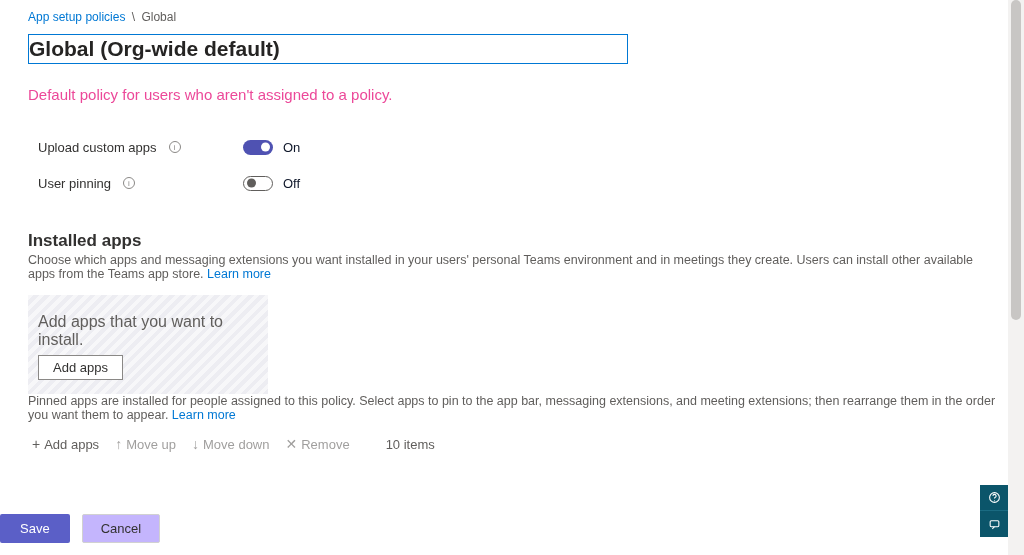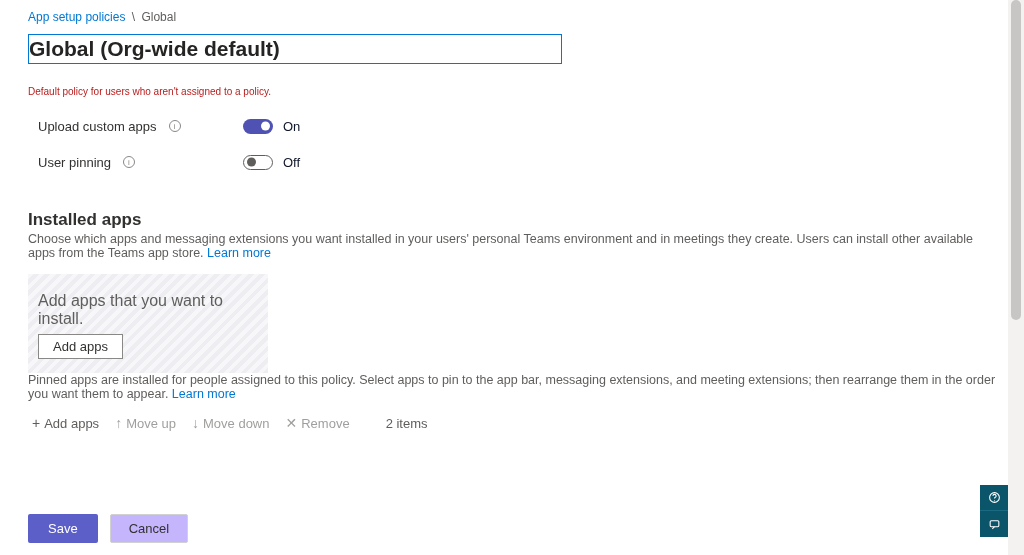--- a/index.html
+++ b/index.html
@@ -21,33 +21,33 @@
   }
   .breadcrumb {
     font-size: 12px;
     color: #605e5c;
     margin-bottom: 10px;
   }
   .breadcrumb a { color: #0078d4; text-decoration: none; }
   .breadcrumb .sep { margin: 0 3px; color: #605e5c; }
   .title-wrap {
     border: 1px solid #0078d4;
-    width: 534px;
+    width: 600px;
     padding: 2px 6px 2px 0;
     margin-bottom: 22px;
   }
   .title {
     font-size: 21px;
     font-weight: 600;
     color: #252423;
   }
   .desc {
-    font-size: 10px;
-    color: #b91c1c;
-    margin-bottom: 15px;
+    font-size: 15px;
+    color: #ec4899;
+    margin-bottom: 30px;
   }
   .settings-row {
     display: flex;
     align-items: center;
     margin: 8px 10px 8px 10px;
     height: 28px;
   }
   .setting-label {
     width: 205px;
     color: #323130;
@@ -143,21 +143,20 @@
   }
   .empty-col { width: 200px; text-align: center; color: #8a8886; font-size: 12px; padding-top: 10px;}
 
   .footer {
     position: absolute;
     left: 0; bottom: 0; width: 1008px;
     height: 54px;
     background: #fff;
     display: flex;
     align-items: center;
-    padding-left: 28px;
     gap: 12px;
   }
   .btn-primary {
     background: #5b5fc7;
     color: #fff; border: none;
     padding: 7px 20px;
     font-size: 13px;
     cursor: pointer;
     border-radius: 2px;
   }
@@ -257,21 +256,21 @@
       <span>Move up</span>
     </span>
     <span class="tool-btn disabled">
       <span class="ic">↓</span>
       <span>Move down</span>
     </span>
     <span class="tool-btn disabled">
       <span class="ic">✕</span>
       <span>Remove</span>
     </span>
-    <span class="count">2 items</span>
+    <span class="count">10 items</span>
   </div>
 
   <div class="pinned-columns">
     <div style="width:50px;">
       <div class="col-header" style="height:25px;"></div>
 
     </div>
 
     <div class="col">
       <div class="col-header">

